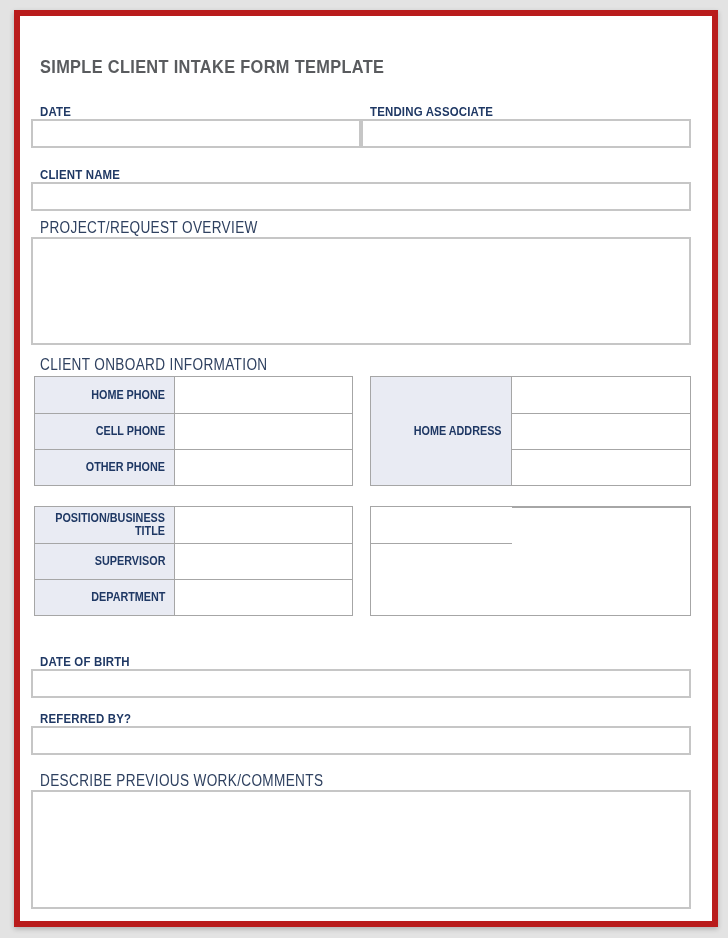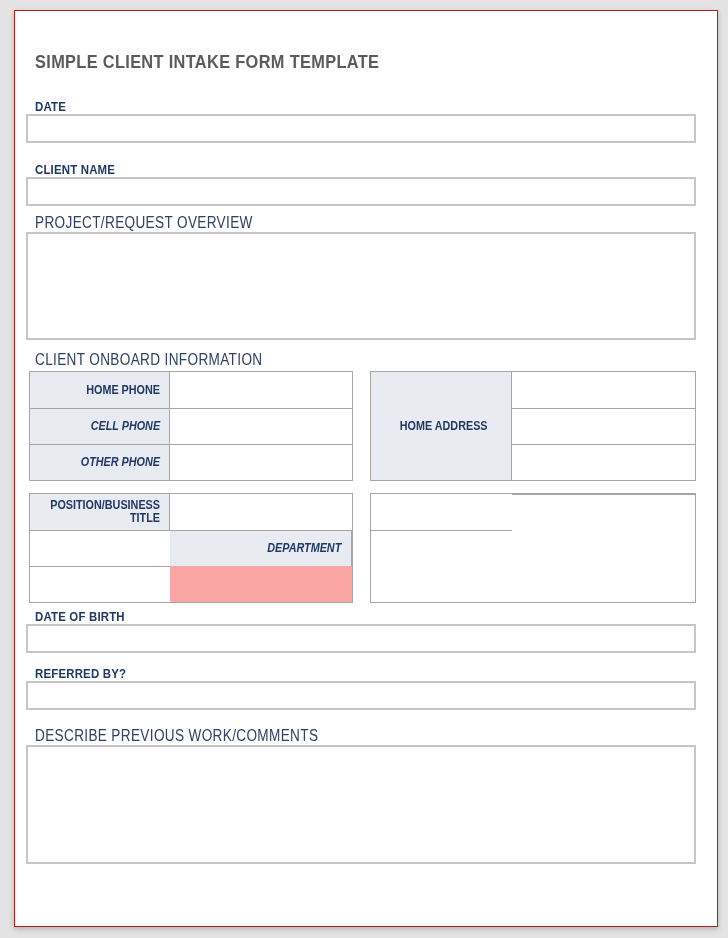--- a/index.html
+++ b/index.html
@@ -14,34 +14,34 @@
   html,body{margin:0;padding:0;}
   body{
     width:728px;height:938px;overflow:hidden;
     background:#E3E3E3;
     font-family:"Liberation Sans", sans-serif;
   }
   .page{
     position:absolute;left:14px;top:10px;
     width:704px;height:917px;
     background:#FFFFFF;
-    border:1px solid #b91c1c;
+    border:6px solid #b91c1c;
     box-shadow:0 2px 5px rgba(0,0,0,0.22);
     padding:40px 21px 0 11px;
   }
   .title{
     margin:0 0 0 9px;
     font-size:19px;line-height:22px;font-weight:bold;
     letter-spacing:.4px;color:var(--title-gray);
     transform:scaleX(.86);transform-origin:left center;white-space:nowrap;
   }
   .frow{display:flex;}
   .frow-1{margin-top:27px;}
   .frow-2{margin-top:20px;}
-  .frow-dob{margin-top:7px;}
+  .frow-dob{margin-top:39px;}
   .frow-prev{margin-top:14px;}
   .fcol{flex:1;min-width:0;}
   .flabel{
     margin:0 0 0 9px;
     font-size:13px;line-height:14px;font-weight:bold;
     color:var(--navy);letter-spacing:.2px;
     transform:scaleX(.88);transform-origin:left center;white-space:nowrap;
   }
   .fbox{
     display:block;width:100%;height:29px;
@@ -60,67 +60,71 @@
   .slabel-describe{margin-top:18px;}
   .bigbox{
     display:block;width:100%;
     border:2px solid var(--box-border);background:#fff;
     font:13px "Liberation Sans", sans-serif;color:#333;
     padding:4px 6px;outline:none;resize:none;border-radius:0;
   }
   .bigbox-overview{height:108px;margin-top:1px;}
   .bigbox-describe{height:119px;margin-top:1px;}
   .tables{display:flex;margin-top:3px;}
-  .tables-2{margin-top:12px;}
+  .tables-2{margin-top:20px;}
   .ptable{
     margin-left:3px;width:325px;
     display:grid;grid-template-columns:140px 1fr;grid-auto-rows:36px;
-    border:1px solid var(--table-border);background:#fca5a5;
-  }
-  .ptable > div:nth-child(n+3){border-top:1px solid var(--table-border);font-style:italic;}
+    border:1px solid var(--table-border);background:#bef264;
+  }
+  .ptable > div:nth-child(n+3){border-top:1px solid var(--table-border);}
   .lcell{
     background:var(--cell-bg);border-right:1px solid var(--table-border);
     display:flex;align-items:center;justify-content:flex-end;
     padding-right:9px;text-align:right;
   }
   .lcell span{
     font-size:12px;line-height:13px;font-weight:bold;color:var(--navy);
     display:inline-block;transform:scaleX(.9);transform-origin:right center;
   }
   .vcell{background:#fff;}
   .atable{
     margin-left:17px;width:328px;height:110px;
     display:grid;grid-template-columns:141px 1fr;grid-template-rows:repeat(3,1fr);
     border:1px solid var(--table-border);background:#fff;
   }
   .biglabel{
     grid-row:1/4;background:var(--cell-bg);
     border-right:1px solid var(--table-border);
     display:flex;align-items:center;justify-content:flex-end;
-    padding-right:23px;text-align:left;
+    padding-right:9px;text-align:left;
   }
   .biglabel span{
     font-size:12px;font-weight:bold;color:var(--navy);
     display:inline-block;transform:scaleX(.9);transform-origin:right center;
   }
   .aline{background:#fff;}
   .aline + .aline{border-top:1px solid var(--table-border);}
 </style>
 </head>
 <body>
 
 <div class="page">
 
   <h1 class="title">SIMPLE CLIENT INTAKE FORM TEMPLATE</h1>
 
   <div class="frow frow-1">
     <div class="fcol">
       <div class="flabel">DATE</div>
       <input class="fbox" value="" style="">
     </div>
+    <div class="fcol">
+      <div class="flabel">TENDING ASSOCIATE</div>
+      <input class="fbox" value="" style="">
+    </div>
   </div>
 
   <div class="frow frow-2">
     <div class="fcol">
       <div class="flabel">CLIENT NAME</div>
       <input class="fbox" value="" style="">
     </div>
   </div>
 
   <div class="slabel slabel-overview">PROJECT/REQUEST OVERVIEW</div>
@@ -152,20 +156,23 @@
       <div class="aline"></div>
     </div>
   </div>
 
   <div class="tables tables-2">
     <div class="ptable">
       <div class="lcell">
           <span>POSITION/BUSINESS TITLE</span>
         </div>
       <div class="vcell"></div>
+      <div class="lcell">
+          <span>SUPERVISOR</span>
+        </div>
       <div class="vcell"></div>
       <div class="lcell">
           <span>DEPARTMENT</span>
         </div>
       <div class="vcell"></div>
     </div>
     <div class="atable">
       <div class="aline"></div>
       <div class="aline"></div>
       <div class="aline"></div>

